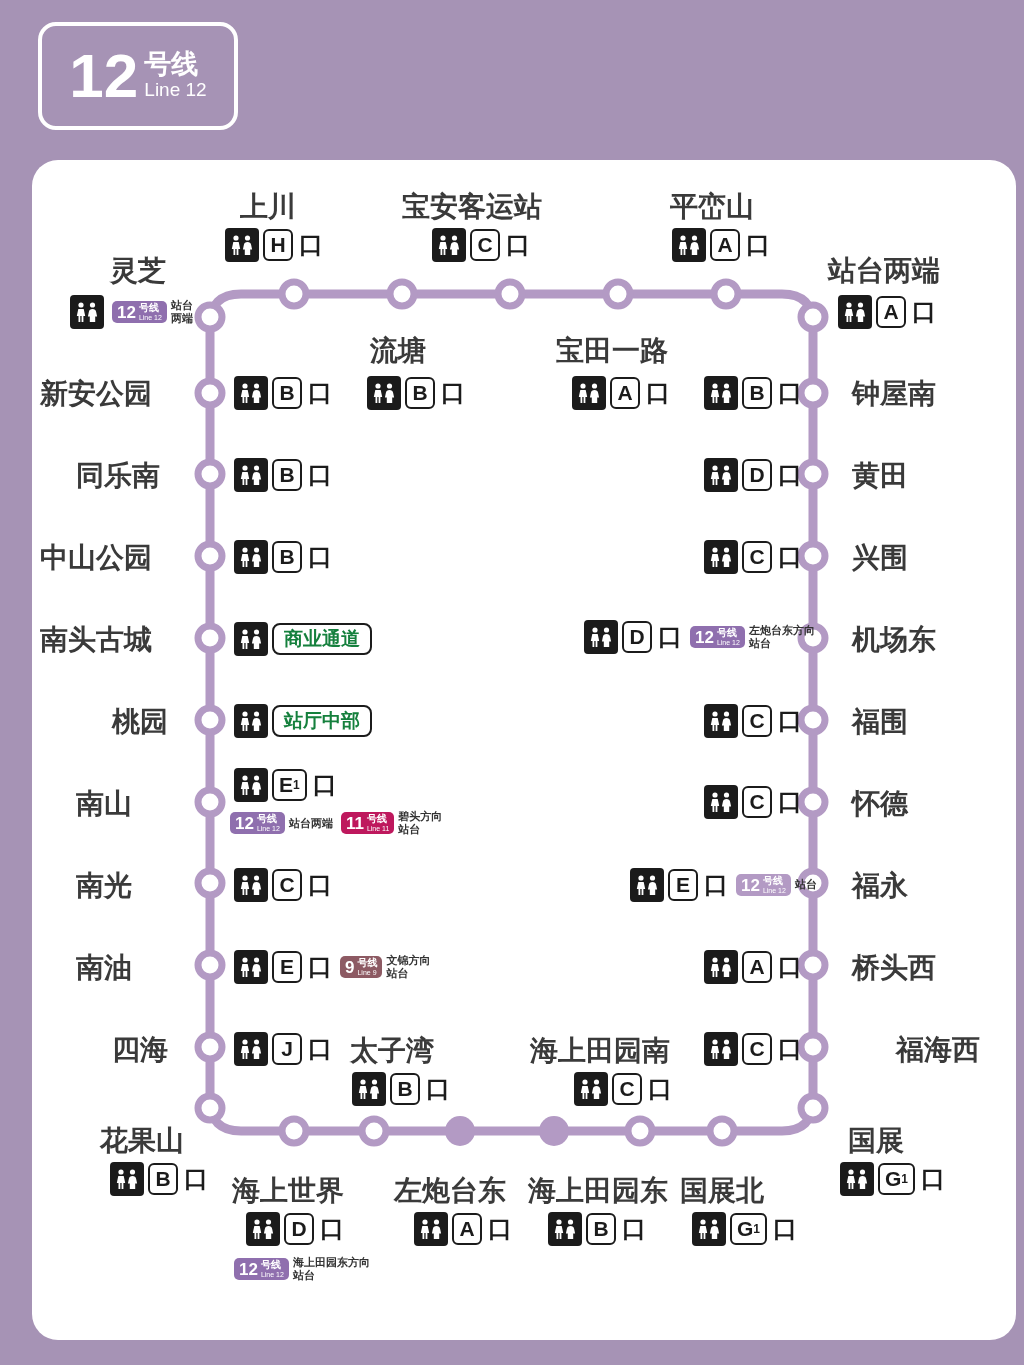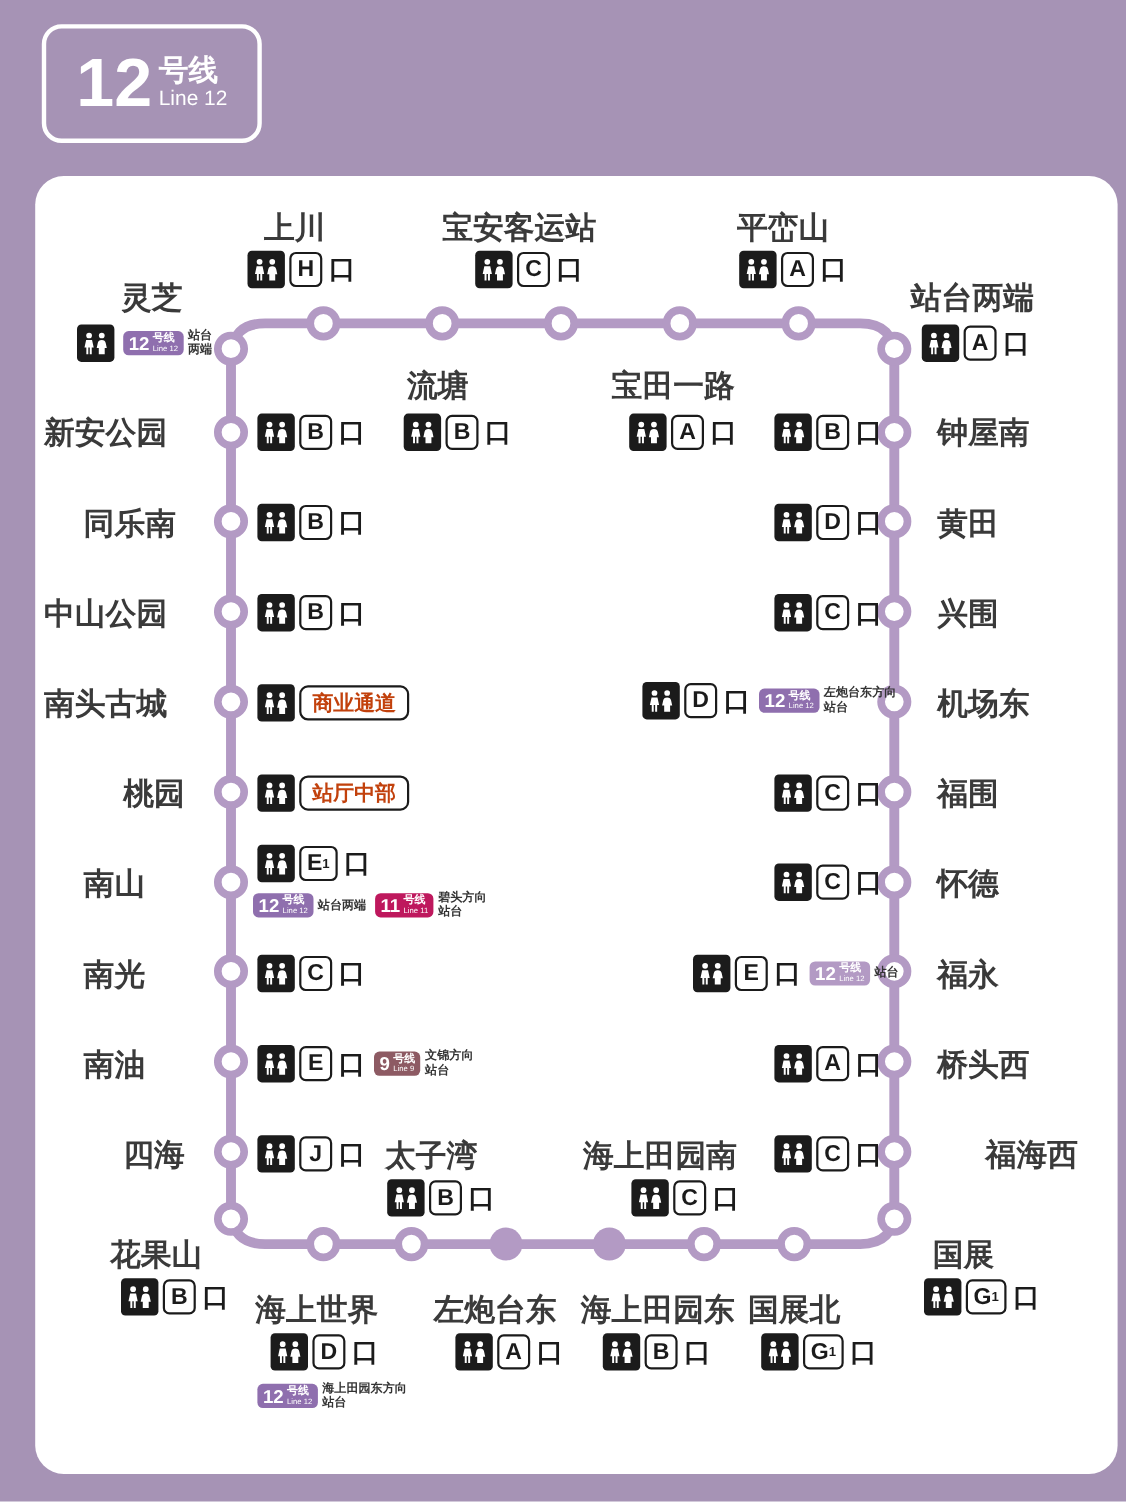--- a/index.html
+++ b/index.html
@@ -57,21 +57,21 @@
     min-width:30px;height:32px;padding:0 5px;border:2px solid #1b1b1b;border-radius:6px;
     display:inline-flex;align-items:center;justify-content:center;
     font-size:21px;font-weight:bold;color:#1b1b1b;box-sizing:border-box;flex:0 0 auto;
   }
   .exitbox sub{font-size:12px;vertical-align:bottom;line-height:1;}
   .kou{font-size:24px;font-weight:bold;color:#1b1b1b;margin-left:2px;}
   
   .pill{
     height:32px;padding:0 10px;border:2px solid #1b1b1b;border-radius:8px;
     display:inline-flex;align-items:center;justify-content:center;
-    font-size:19px;font-weight:bold;color:#c2410c;box-sizing:border-box;flex:0 0 auto;
+    font-size:19px;font-weight:bold;color:#15803d;box-sizing:border-box;flex:0 0 auto;
   }
   
   .linetag{
     display:inline-flex;align-items:center;border-radius:5px;padding:2px 5px;color:#fff;flex:0 0 auto;
   }
   .linetag .n{font-size:17px;font-weight:bold;line-height:1;}
   .linetag .s{margin-left:3px;display:flex;flex-direction:column;align-items:flex-start;}
   .linetag .s .a{font-size:10px;line-height:1.05;font-weight:bold;}
   .linetag .s .b{font-size:7px;line-height:1.05;}
   .note{

